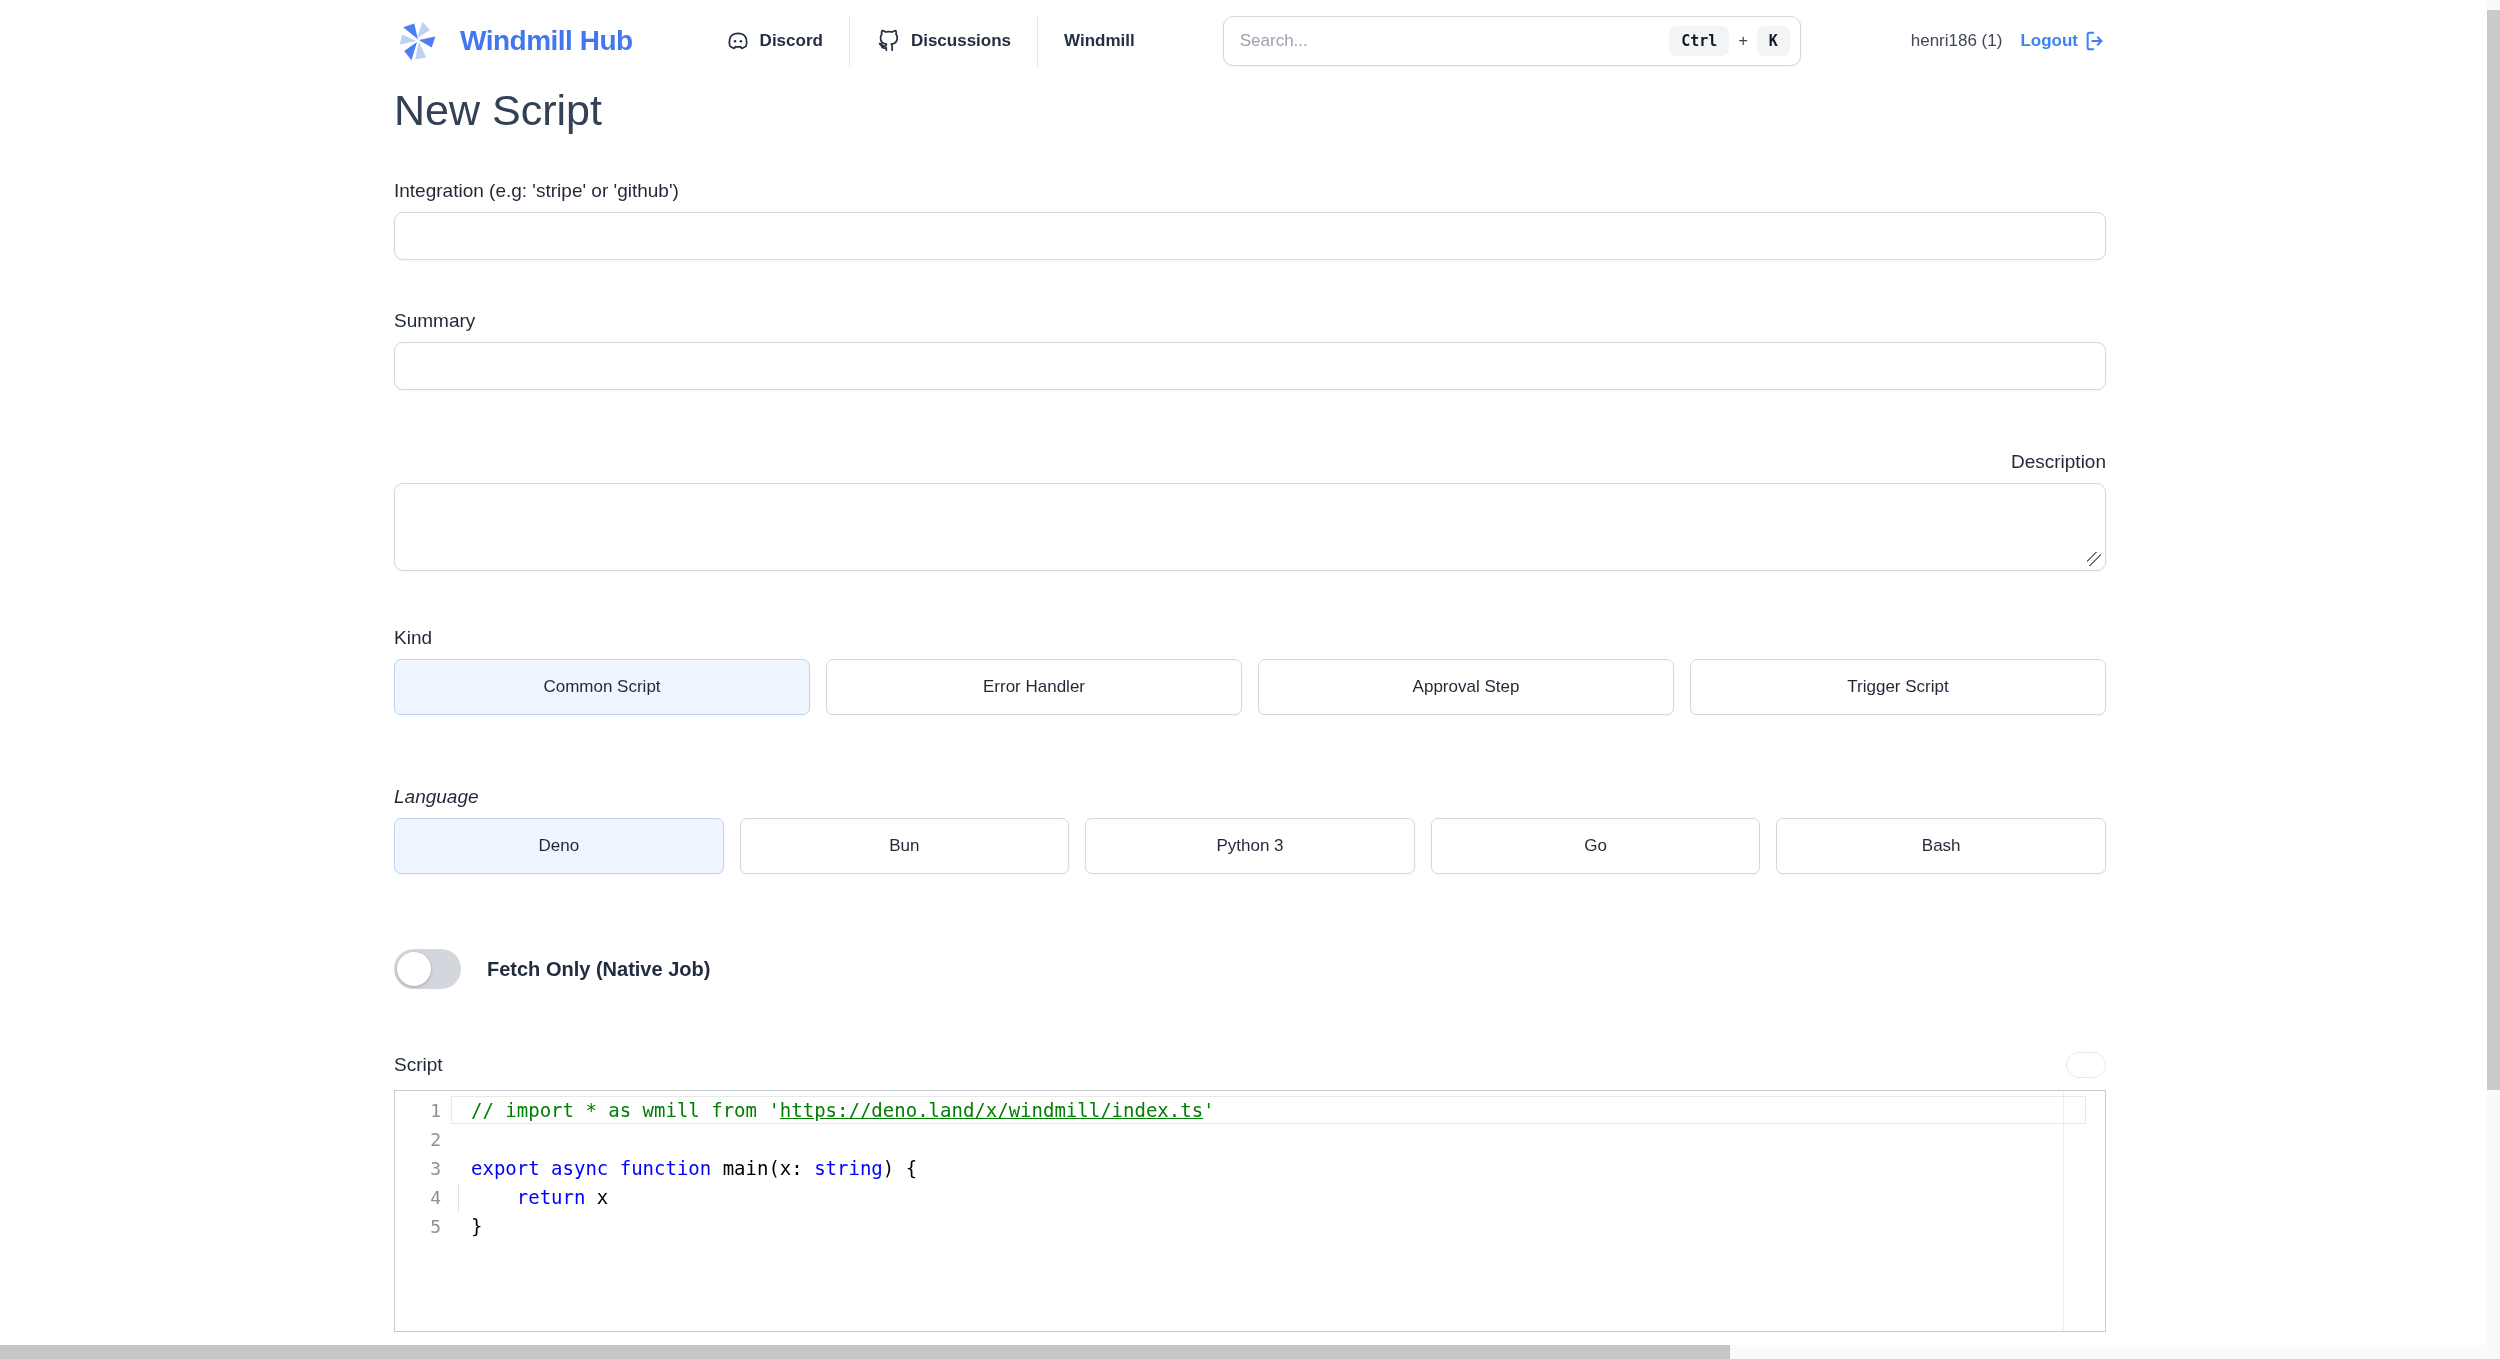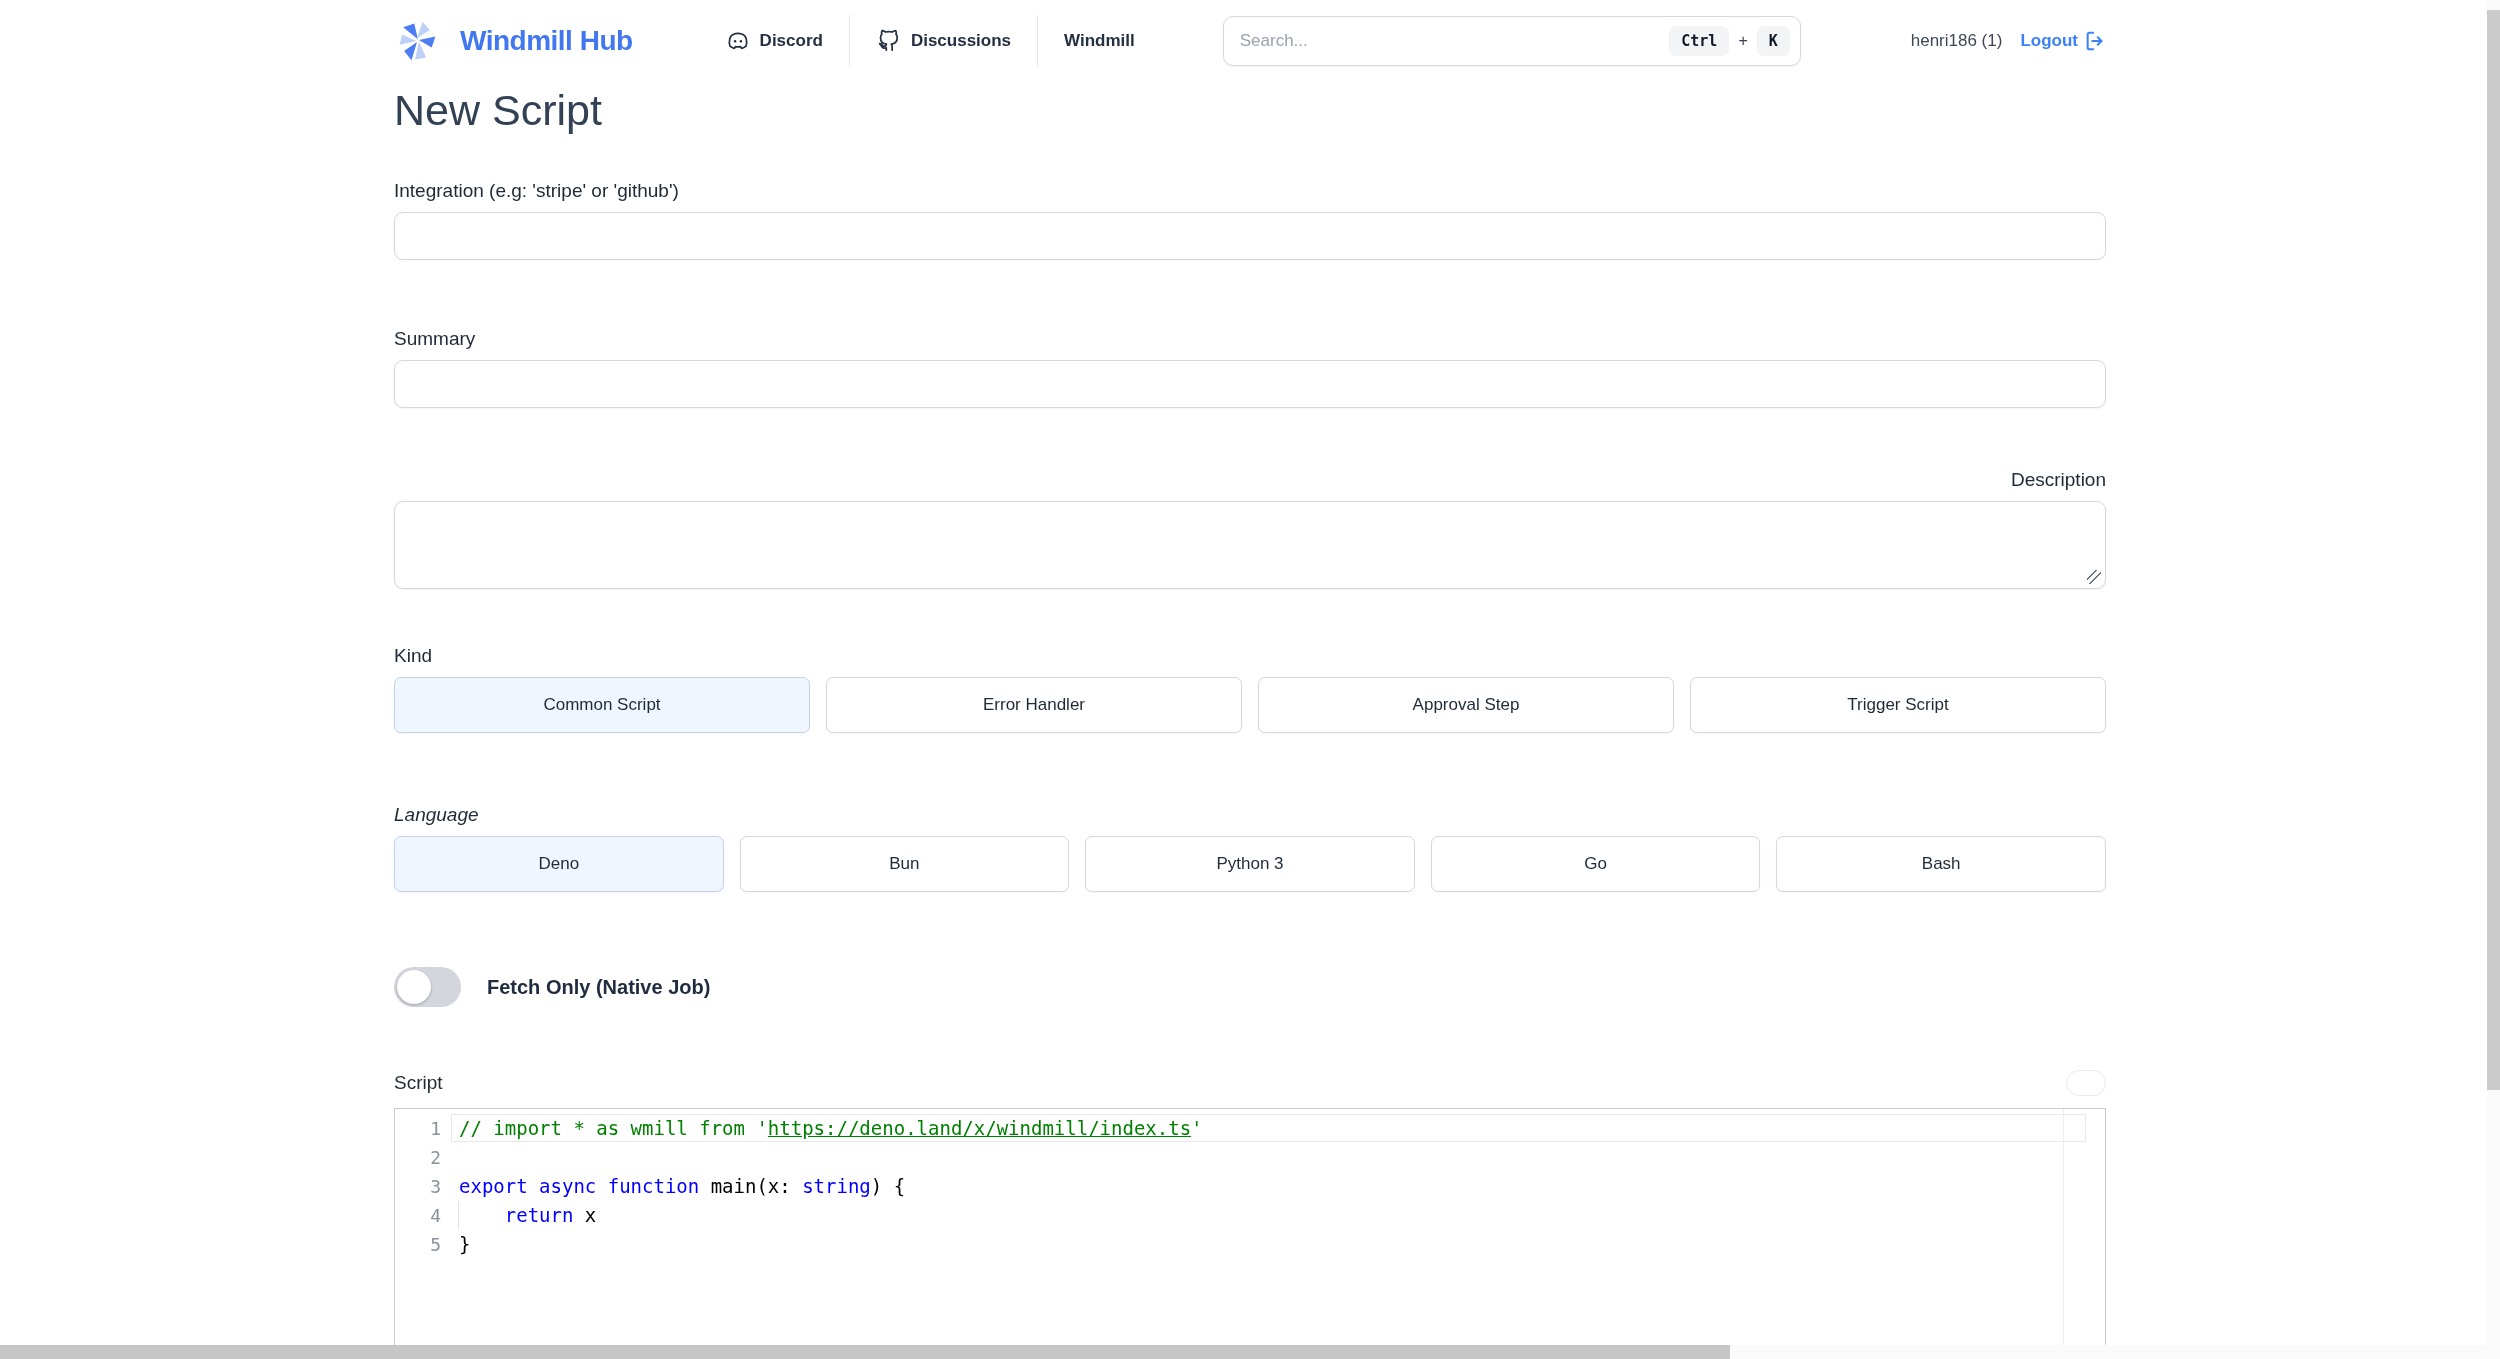--- a/index.html
+++ b/index.html
@@ -31,21 +31,21 @@
   .user-area { margin-left:auto; display:flex; align-items:center; gap:18px; }
   .user-name { font-size:17px; color:#3f4756; }
   .logout { display:flex; align-items:center; gap:6px; color:#3b82f6; font-size:17px;
             font-weight:700; cursor:pointer; }
   .logout svg { width:22px; height:22px; }
 
   
   .page-title { margin-top:6px; font-size:43px; line-height:44px; font-weight:400; color:#334155; }
   .field-label { display:block; font-size:19px; line-height:26px; color:#1f2937; }
   .lbl-integration { margin-top:46px; }
-  .lbl-summary { margin-top:66px; }
+  .lbl-summary { margin-top:48px; }
   .lbl-description { margin-top:59px;text-align:right; }
   .lbl-kind { margin-top:54px; }
   .lbl-language { margin-top:69px;font-style:italic; }
 
   .text-input { display:block; width:100%; height:48px; margin-top:8px; border:1px solid #d4d8de;
                 border-radius:9px; background:#fff; box-shadow:0 1px 2px rgba(16,24,40,.05);
                 font-size:17px; padding:0 14px; outline:none;
                 font-family:"Liberation Sans", sans-serif; }
   .textarea-wrap { position:relative; margin-top:8px; }
   .text-area { display:block; width:100%; height:88px; border:1px solid #d4d8de; border-radius:9px;
@@ -79,21 +79,21 @@
 
   
   .editor { margin-top:12px; height:242px; border:1px solid #c6ccd2; background:#fff;
             position:relative; overflow:hidden; font-family:"DejaVu Sans Mono", monospace;
             font-size:19px; padding-top:5px; cursor:text; }
   .editor::after { content:''; position:absolute; top:0; bottom:0; right:41px; width:1px;
                    background:#ededed; }
   .code-line { position:relative; height:29px; line-height:29px; white-space:pre; }
   .line-num { position:absolute; left:0; width:46px; text-align:right; color:#8b919b;
               font-size:18px; }
-  .line-code { position:absolute; left:64px; }
+  .line-code { position:absolute; left:76px; }
   .code-line.current::before { content:''; position:absolute; left:56px; right:19px; top:0;
                                bottom:1px; border:1.5px solid #e8e8e8; }
   .code-line.guide::after { content:''; position:absolute; left:63px; top:0; bottom:0;
                             width:1px; background:#e3e3e3; }
   .seg-u { text-decoration:underline; }
 
   
   .h-scrollbar { position:fixed; left:0; bottom:0; width:2500px; height:14px; background:#fafafa; }
   .h-thumb { position:absolute; left:0; top:0; height:14px; width:1730px; background:#c6c6c6; }
   .v-scrollbar { position:fixed; right:0; top:0; width:13px; height:1359px; background:#fafafa; }

